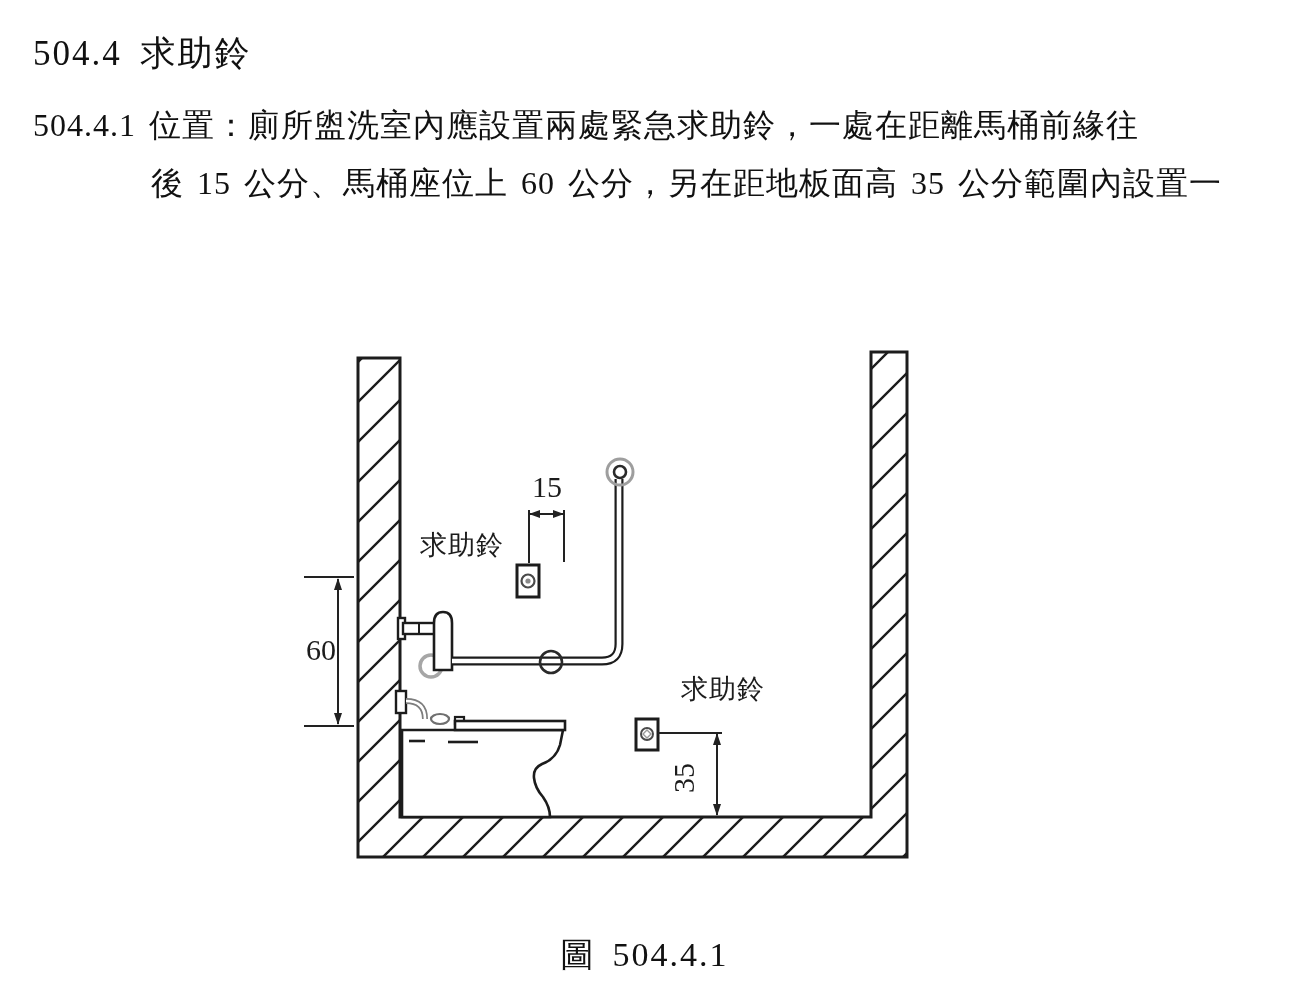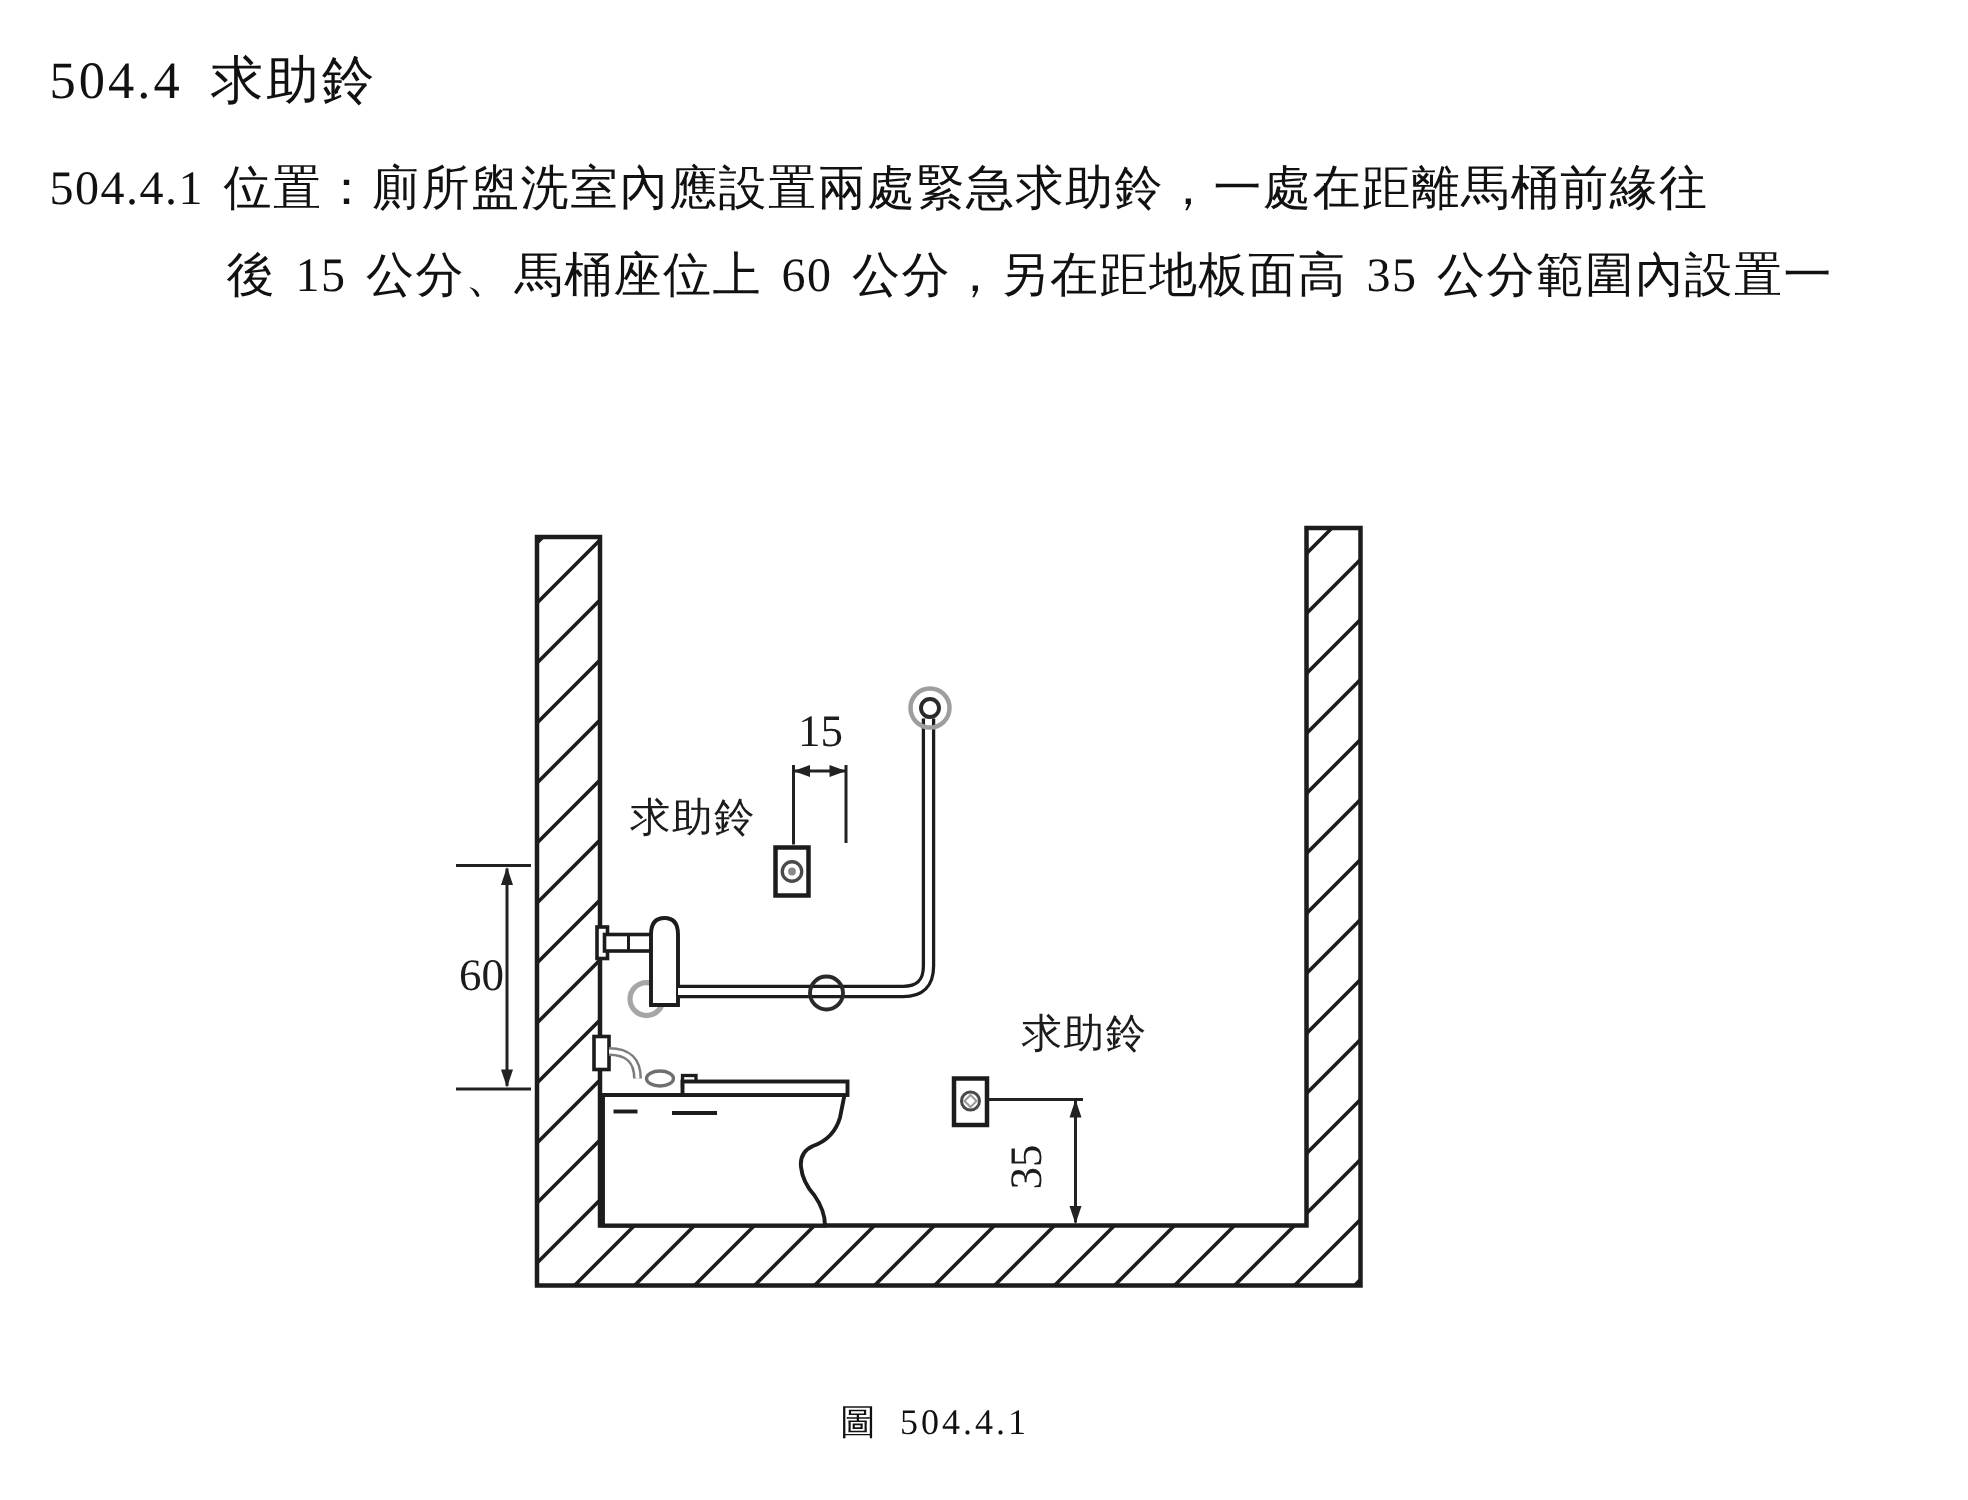--- a/index.html
+++ b/index.html
@@ -20,21 +20,21 @@
   .bodyline {
     position:absolute;
     font-size:32px; letter-spacing:1px; word-spacing:4px;
     white-space:nowrap;
   }
   .l1 { left:33px;  top:104px; }
   .l2 { left:140px; top:162px;margin-left:11px; }
   .l3 { left:140px; top:220px; }
   .caption {
     position:absolute; left:560px; top:932px;
-    font-size:24px; letter-spacing:2px; word-spacing:6px;
+    font-size:34px; letter-spacing:2px; word-spacing:6px;
     white-space:nowrap;
   }
   .figure-svg { position:absolute; left:280px; top:340px; }
   svg text {
     font-family:"Liberation Serif","DejaVu Serif",serif;
     fill:#1c1c1c;
   }
   .dimtext  { font-size:30px; }
   .belltext { font-size:27px; letter-spacing:1px; }
 </style>

